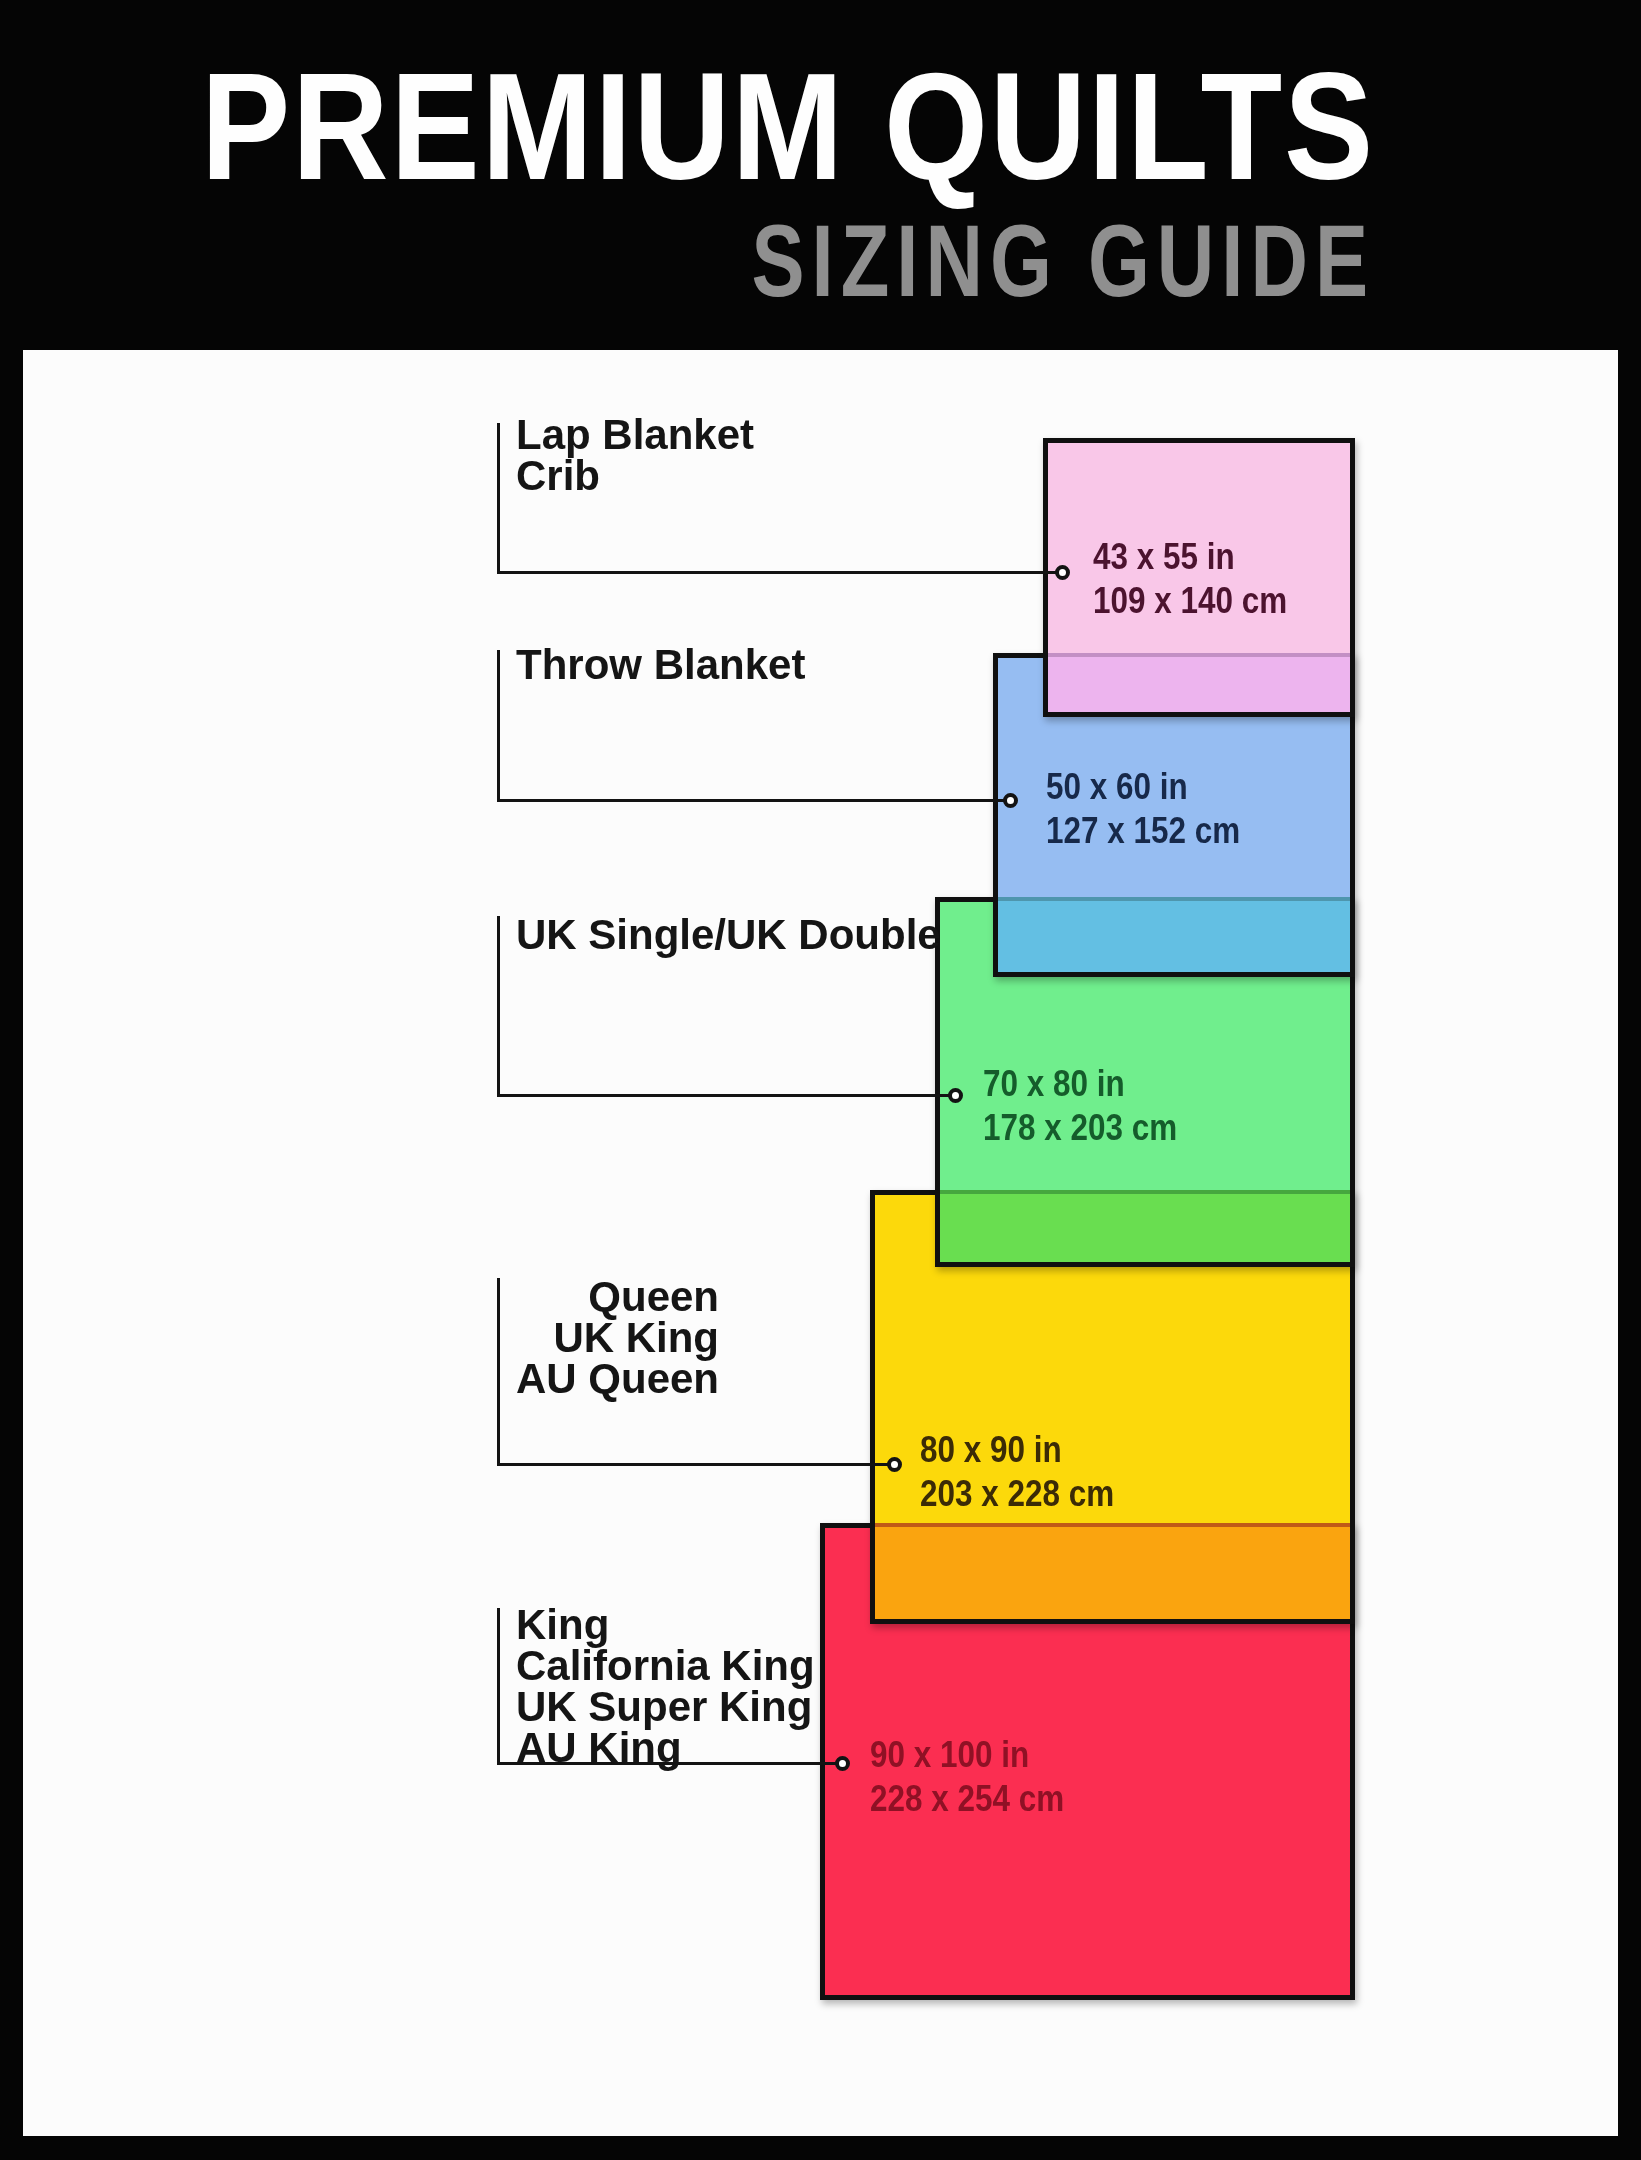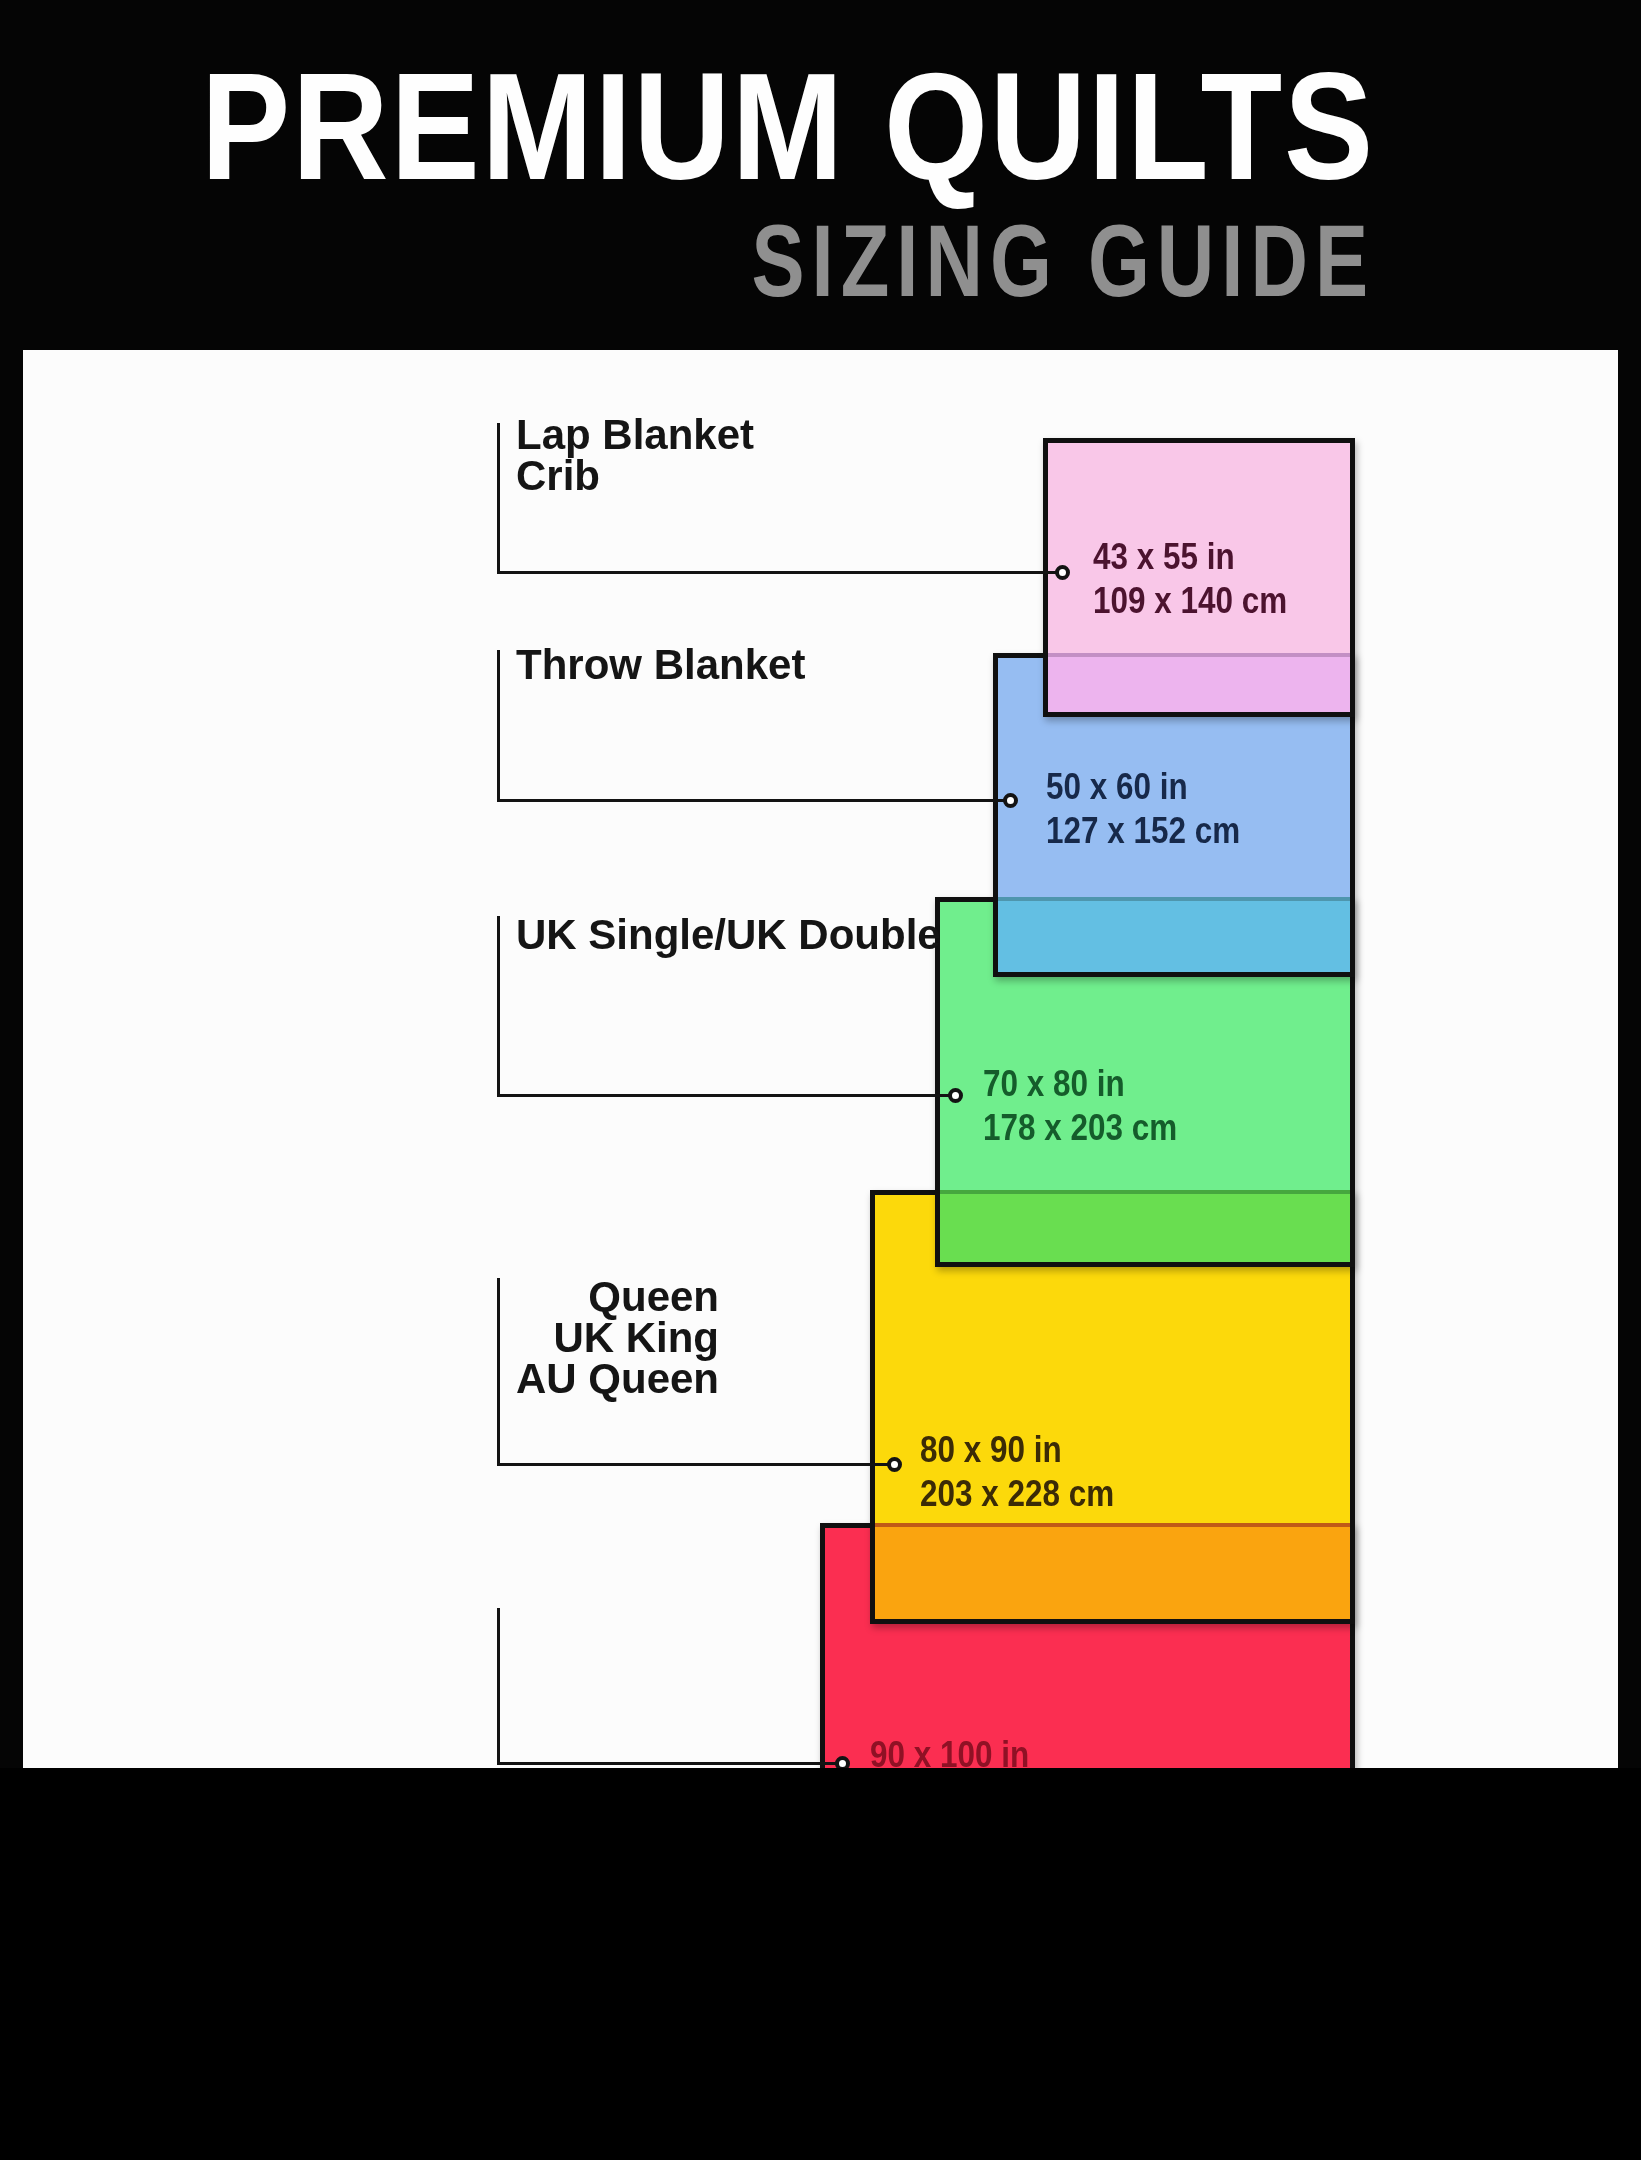--- a/index.html
+++ b/index.html
@@ -1,16 +1,16 @@
 <!DOCTYPE html>
 <html><head>
 <meta charset="utf-8">
 <style>
   html,body{margin:0;padding:0;background:#000;}
-  .stage{position:relative;width:1641px;height:1768px;background:#050505;overflow:hidden;
+  .stage{position:relative;width:1641px;height:2160px;background:#050505;overflow:hidden;
          font-family:"Liberation Sans",sans-serif;}
   
   .title-block{position:absolute;top:0;right:266px;text-align:right;}
   .title-main{font-size:152px;font-weight:bold;color:#FEFEFE;line-height:1;letter-spacing:2px;
               transform:scaleX(0.88);transform-origin:right top;margin-top:50px;white-space:nowrap;}
   .title-sub{font-size:102px;font-weight:bold;color:#8F8F8F;line-height:1;letter-spacing:9px;
              transform:scaleX(0.78);transform-origin:right top;margin-top:8px;white-space:nowrap;}
   
   .panel{position:absolute;left:23px;top:350px;width:1595px;height:1786px;background:#FCFCFC;}
   
@@ -97,20 +97,26 @@
     <div>AU Queen</div>
   </div>
   <div class="lv" style="left:497px;top:1278px;height:188px;"></div>
   <div class="lh" style="left:497px;top:1463px;width:398px;"></div>
   <div class="dot" style="left:887px;top:1457px;"></div>
   <div class="dims" style="left: 920px; top: 1428px; color: rgb(59, 43, 6);">
     <div>80 x 90 in</div>
     <div>203 x 228 cm</div>
   </div>
 
+  <div class="label" style="top:1604px;">
+    <div>King</div>
+    <div>California King</div>
+    <div>UK Super King</div>
+    <div>AU King</div>
+  </div>
   <div class="lv" style="left:497px;top:1608px;height:157px;"></div>
   <div class="lh" style="left:497px;top:1762px;width:346px;"></div>
   <div class="dot" style="left:835px;top:1756px;"></div>
   <div class="dims" style="left: 870px; top: 1733px; color: rgb(143, 17, 37);">
     <div>90 x 100 in</div>
     <div>228 x 254 cm</div>
   </div>
 
 </div>
 

